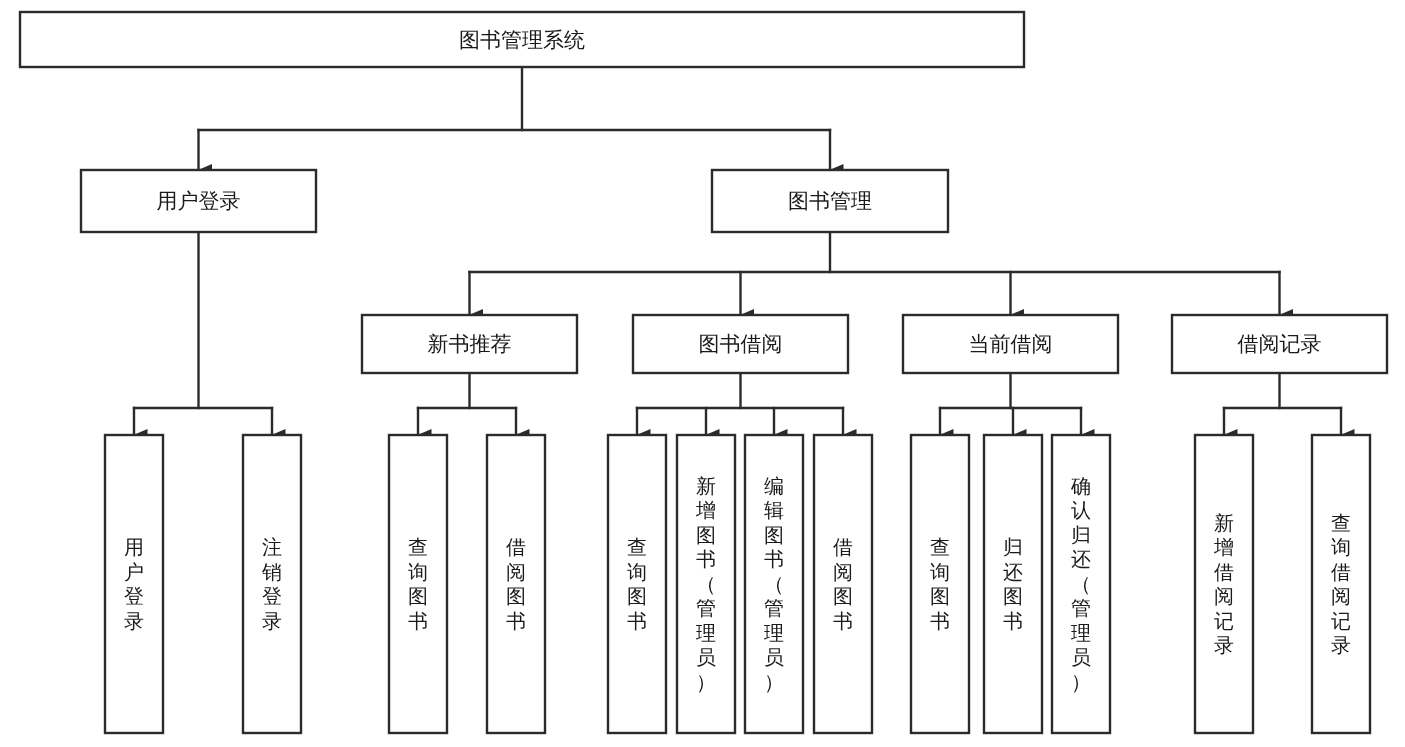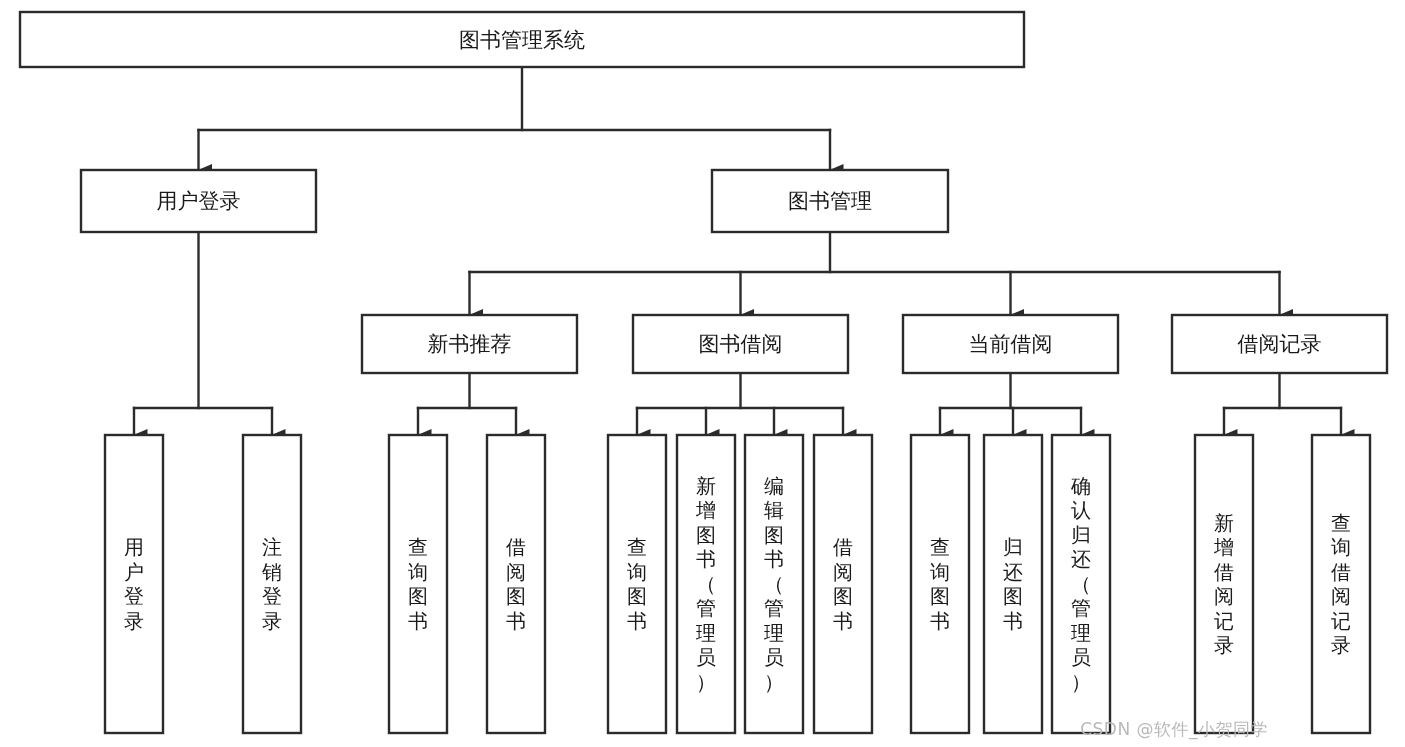--- a/index.html
+++ b/index.html
@@ -188,14 +188,13 @@
         <g>
           <rect x="105" y="435" width="58" height="298" class="node-box"></rect>
           <text x="134" y="554.11" class="node-label-v"><tspan x="134" dy="0">用</tspan><tspan x="134" dy="24.5">户</tspan><tspan x="134" dy="24.5">登</tspan><tspan x="134" dy="24.5">录</tspan></text>
         </g>
         <g>
           <rect x="243" y="435" width="58" height="298" class="node-box"></rect>
           <text x="272" y="554.11" class="node-label-v"><tspan x="272" dy="0">注</tspan><tspan x="272" dy="24.5">销</tspan><tspan x="272" dy="24.5">登</tspan><tspan x="272" dy="24.5">录</tspan></text>
         </g>
       </g>
   </svg>
-  <div class="watermark">CSDN @软件_小贺同学</div>
 </div>
 
 </body></html>

